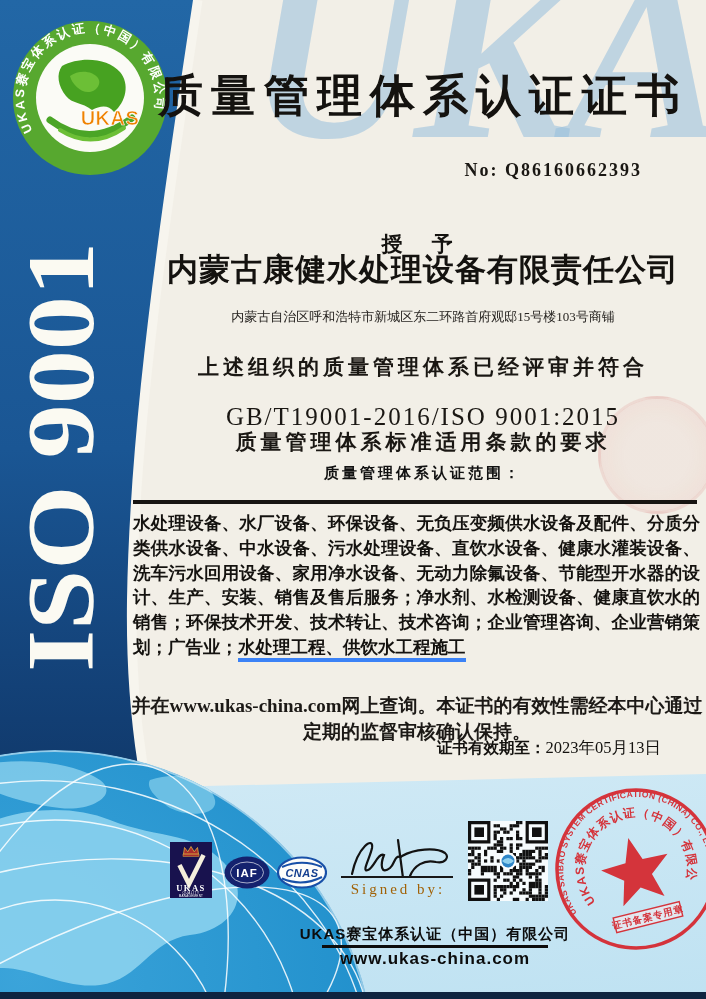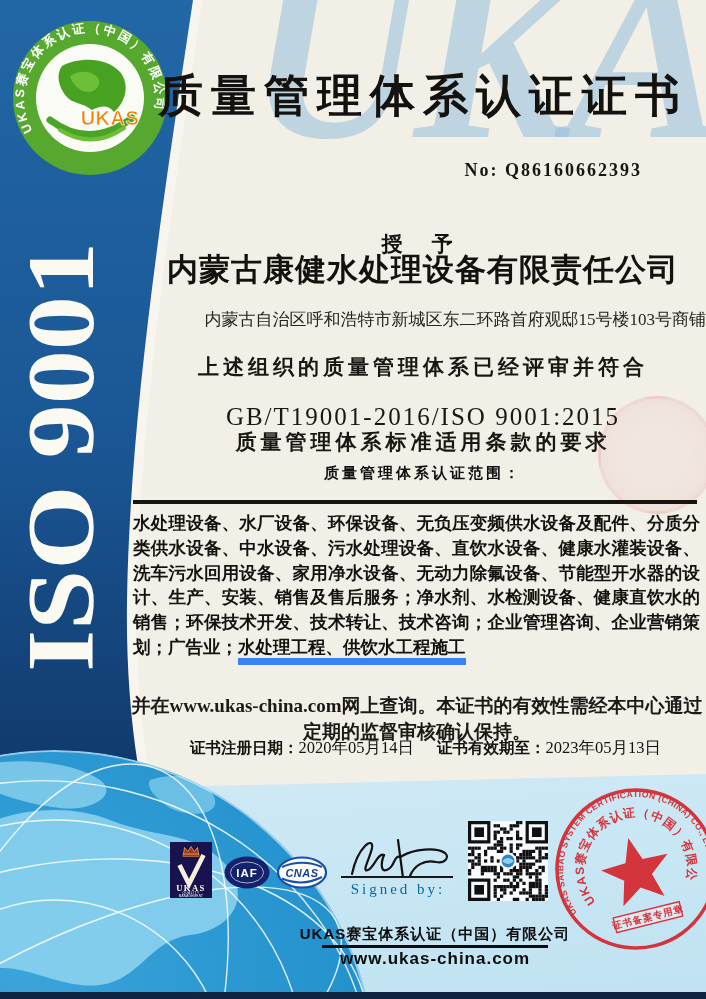--- a/index.html
+++ b/index.html
@@ -19,48 +19,48 @@
     color:rgba(150,189,221,0.55);letter-spacing:-6px;line-height:1;user-select:none;}
 
   
   .title{left:140px;top:66px;width:566px;text-align:center;font-size:45px;font-weight:700;
     letter-spacing:8px;color:#14120f;white-space:nowrap;}
   .cert-no{top:160px;right:64px;font-size:18px;font-weight:700;letter-spacing:2px;color:#1a1713;text-align:center;}
   .awarded{left:140px;top:230px;width:566px;text-align:center;font-size:21px;font-weight:700;
     letter-spacing:12px;color:#14120f;}
   .company{left:140px;top:249px;width:566px;text-align:center;font-size:31px;font-weight:700;
     letter-spacing:1px;color:#14120f;white-space:nowrap;}
-  .address{left:140px;top:308px;width:566px;text-align:right;font-size:17px;font-weight:500;color:#262320;}
+  .address{left:140px;top:308px;width:566px;text-align:center;font-size:13px;font-weight:500;color:#262320;}
   .stmt1{left:140px;top:353px;width:566px;text-align:center;font-size:21px;font-weight:600;
     letter-spacing:4px;color:#1a1713;}
   .standard{left:140px;top:387px;width:566px;text-align:center;font-size:25px;font-weight:500;
     letter-spacing:2px;color:#1a1713;margin-top:16px;}
   .stmt2{left:140px;top:421px;width:566px;text-align:center;font-size:21px;font-weight:600;
     letter-spacing:4px;color:#1a1713;margin-top:7px;}
   .scope-title{left:140px;top:464px;width:566px;text-align:center;font-size:15px;font-weight:700;
     letter-spacing:3px;color:#111;}
   .scope-rule{left:133px;top:500px;width:564px;height:4px;background:#171512;}
   .scope-text{left:133px;top:511px;width:567px;font-size:17.5px;font-weight:700;line-height:24.8px;
     text-align:justify;color:#14120f;}
-  .scope-underline{border-bottom:7px solid #3b82f6;padding-bottom:1px;}
+  .scope-underline{border-bottom:4px solid #3b82f6;padding-bottom:1px;}
   .note1{left:140px;top:671px;width:566px;text-align:center;font-size:13.5px;font-weight:600;color:#1c1916;}
   .note2{left:128px;top:693px;width:578px;text-align:center;font-size:19px;font-weight:600;color:#1c1916;}
   .date-block{top:737px;font-size:16px;color:#14120f;white-space:nowrap;}
   .date-label{font-family:"Liberation Sans",sans-serif;font-weight:700;font-size:15.5px;}
   .date-value{font-family:"Liberation Serif",serif;font-size:16.5px;}
   .reg-date{left:190px;} .exp-date{left:437px;}
 
   
   .footer-company{left:140px;top:925px;width:590px;text-align:center;font-size:15px;font-weight:700;
     font-family:"Liberation Sans",sans-serif;color:#0c0c0c;letter-spacing:1px;}
   .footer-rule{left:322px;top:945px;width:226px;height:2.5px;background:#0c0c0c;}
   .footer-url{left:140px;top:949px;width:590px;text-align:center;font-size:17px;font-weight:700;
     font-family:"Liberation Sans",sans-serif;color:#0c0c0c;letter-spacing:1px;}
 
-  .signed-by{left:342px;top:881px;width:112px;text-align:center;font-size:15px;letter-spacing:3px;color:#0369a1;}
+  .signed-by{left:342px;top:881px;width:112px;text-align:center;font-size:15px;letter-spacing:3px;color:#a16207;}
   .sig-line{left:341px;top:876px;width:112px;height:2px;background:#171717;}
 
   .ghost-seal{left:598px;top:396px;width:112px;height:112px;border-radius:50%;
     border:3px solid rgba(205,75,75,0.13);
     background:radial-gradient(circle,rgba(214,90,90,0.05) 40%,rgba(214,90,90,0.09) 70%,transparent 72%);}
 </style>
 </head>
 <body>
 
 <div class="stage">
@@ -143,23 +143,20 @@
   <div class="abs stmt1">上述组织的质量管理体系已经评审并符合</div>
   <div class="abs standard">GB/T19001-2016/ISO 9001:2015</div>
   <div class="abs stmt2">质量管理体系标准适用条款的要求</div>
   <div class="abs scope-title">质量管理体系认证范围：</div>
   <div class="abs scope-rule"></div>
   <div class="abs scope-text">
     <span>水处理设备、水厂设备、环保设备、无负压变频供水设备及配件、分质分类供水设备、中水设备、污水处理设备、直饮水设备、健康水灌装设备、洗车污水回用设备、家用净水设备、无动力除氟设备、节能型开水器的设计、生产、安装、销售及售后服务；净水剂、水检测设备、健康直饮水的销售；环保技术开发、技术转让、技术咨询；企业管理咨询、企业营销策划；广告业；</span><span class="scope-underline">水处理工程、供饮水工程施工</span>
   </div>
   <div class="abs note2">并在www.ukas-china.com网上查询。本证书的有效性需经本中心通过定期的监督审核确认保持。</div>
 
-  <div class="abs date-block reg-date">
-    <span class="date-label">证书注册日期：</span><span class="date-value">2020年05月14日</span>
-  </div>
   <div class="abs date-block exp-date">
     <span class="date-label">证书有效期至：</span><span class="date-value">2023年05月13日</span>
   </div>
 
   <svg class="abs" style="left:170px;top:842px;" width="42" height="56" viewBox="0 0 42 56">
     <rect x="0" y="0" width="42" height="56" fill="#18124e"></rect>
     <path d="M13.5,12 L14.5,5.5 L17.8,9.8 L21,4.5 L24.2,9.8 L27.5,5.5 L28.5,12 Z" fill="#a92c2c" stroke="#e0b23f" stroke-width="0.8"></path>
     <rect x="13" y="12.2" width="16" height="2.2" fill="#a92c2c" stroke="#e0b23f" stroke-width="0.5"></rect>
     <path d="M10.5,25 L19,42 L32.5,15" fill="none" stroke="#f5efdc" stroke-width="4.6" stroke-linecap="square"></path>
     <text x="21" y="48.5" text-anchor="middle" font-family="'Liberation Serif',serif" font-size="8.5" font-weight="700" fill="#ffffff" letter-spacing="1.5">UKAS</text>

